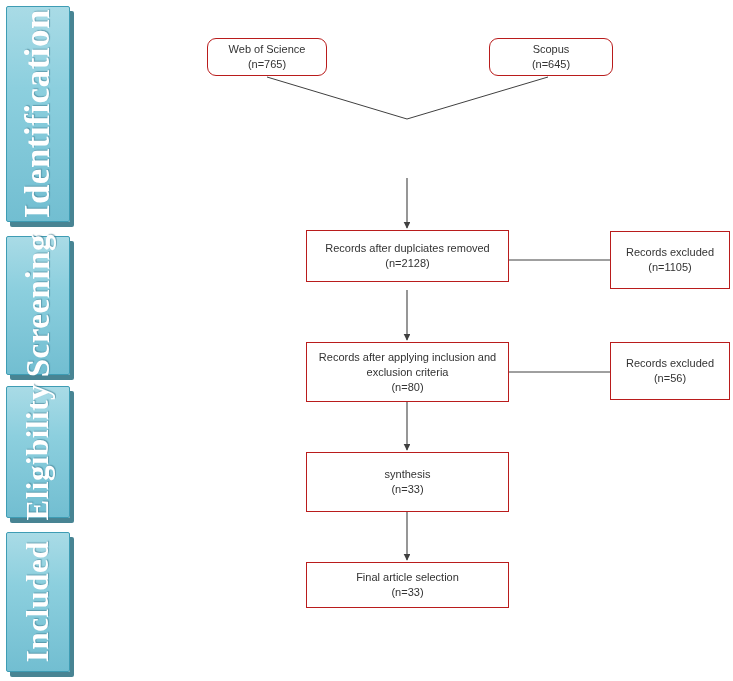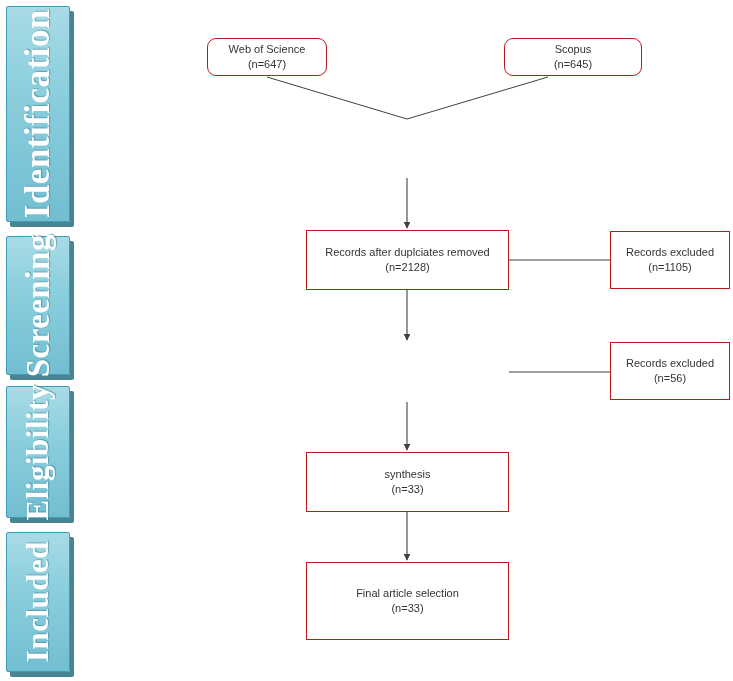--- a/index.html
+++ b/index.html
@@ -70,28 +70,28 @@
     display: flex;
     flex-direction: column;
     align-items: center;
     justify-content: center;
     padding: 2px 6px;
   }
   .node.rounded { border-radius: 9px; }
   .node .line { display: block; white-space: nowrap; }
 
   #node-wos      { left: 207px; top: 38px;  width: 120px; height: 38px; }
-  #node-scopus   { left: 504px; top: 38px;  width: 138px; height: 38px; }
+  #node-scopus   { left: 489px; top: 38px;  width: 124px; height: 38px; }
   #node-identified { left: 306px; top: 120px; width: 203px; height: 58px; }
-  #node-dedup      { left: 306px; top: 230px; width: 203px; height: 60px; }
+  #node-dedup      { left: 306px; top: 230px; width: 203px; height: 52px; }
   #node-excluded-1 { left: 610px; top: 231px; width: 120px; height: 58px; }
   #node-criteria   { left: 306px; top: 342px; width: 203px; height: 60px; }
   #node-excluded-2 { left: 610px; top: 342px; width: 120px; height: 58px; }
   #node-synthesis  { left: 306px; top: 452px; width: 203px; height: 60px; }
-  #node-final      { left: 306px; top: 562px; width: 203px; height: 78px; }
+  #node-final      { left: 306px; top: 562px; width: 203px; height: 46px; }
 
   #connectors {
     position: absolute;
     left: 0; top: 0;
     width: 733px;
     height: 681px;
     pointer-events: none;
   }
 </style>
 </head>
@@ -134,39 +134,44 @@
 
     <line x1="509" y1="372" x2="610" y2="372" stroke="#404040" stroke-width="1"></line>
 
     <line x1="407" y1="402" x2="407" y2="450" stroke="#404040" stroke-width="1.1" marker-end="url(#arrowhead)"></line>
 
     <line x1="407" y1="512" x2="407" y2="560" stroke="#404040" stroke-width="1.1" marker-end="url(#arrowhead)"></line>
   </svg>
 
   <div class="node rounded" id="node-wos">
     <span class="line">Web of Science</span>
-    <span class="line">(n=647)</span>
+    <span class="line">(n=765)</span>
   </div>
 
   <div class="node rounded" id="node-scopus">
     <span class="line">Scopus</span>
     <span class="line">(n=645)</span>
   </div>
 
 
   <div class="node" id="node-dedup">
     <span class="line">Records after duplciates removed</span>
     <span class="line">(n=2128)</span>
   </div>
 
   <div class="node" id="node-excluded-1">
     <span class="line">Records excluded</span>
     <span class="line">(n=1105)</span>
   </div>
 
+  <div class="node" id="node-criteria">
+    <span class="line">Records after applying inclusion and</span>
+    <span class="line">exclusion criteria</span>
+    <span class="line">(n=80)</span>
+  </div>
 
   <div class="node" id="node-excluded-2">
     <span class="line">Records excluded</span>
     <span class="line">(n=56)</span>
   </div>
 
   <div class="node" id="node-synthesis">
     <span class="line">synthesis</span>
     <span class="line">(n=33)</span>
   </div>

